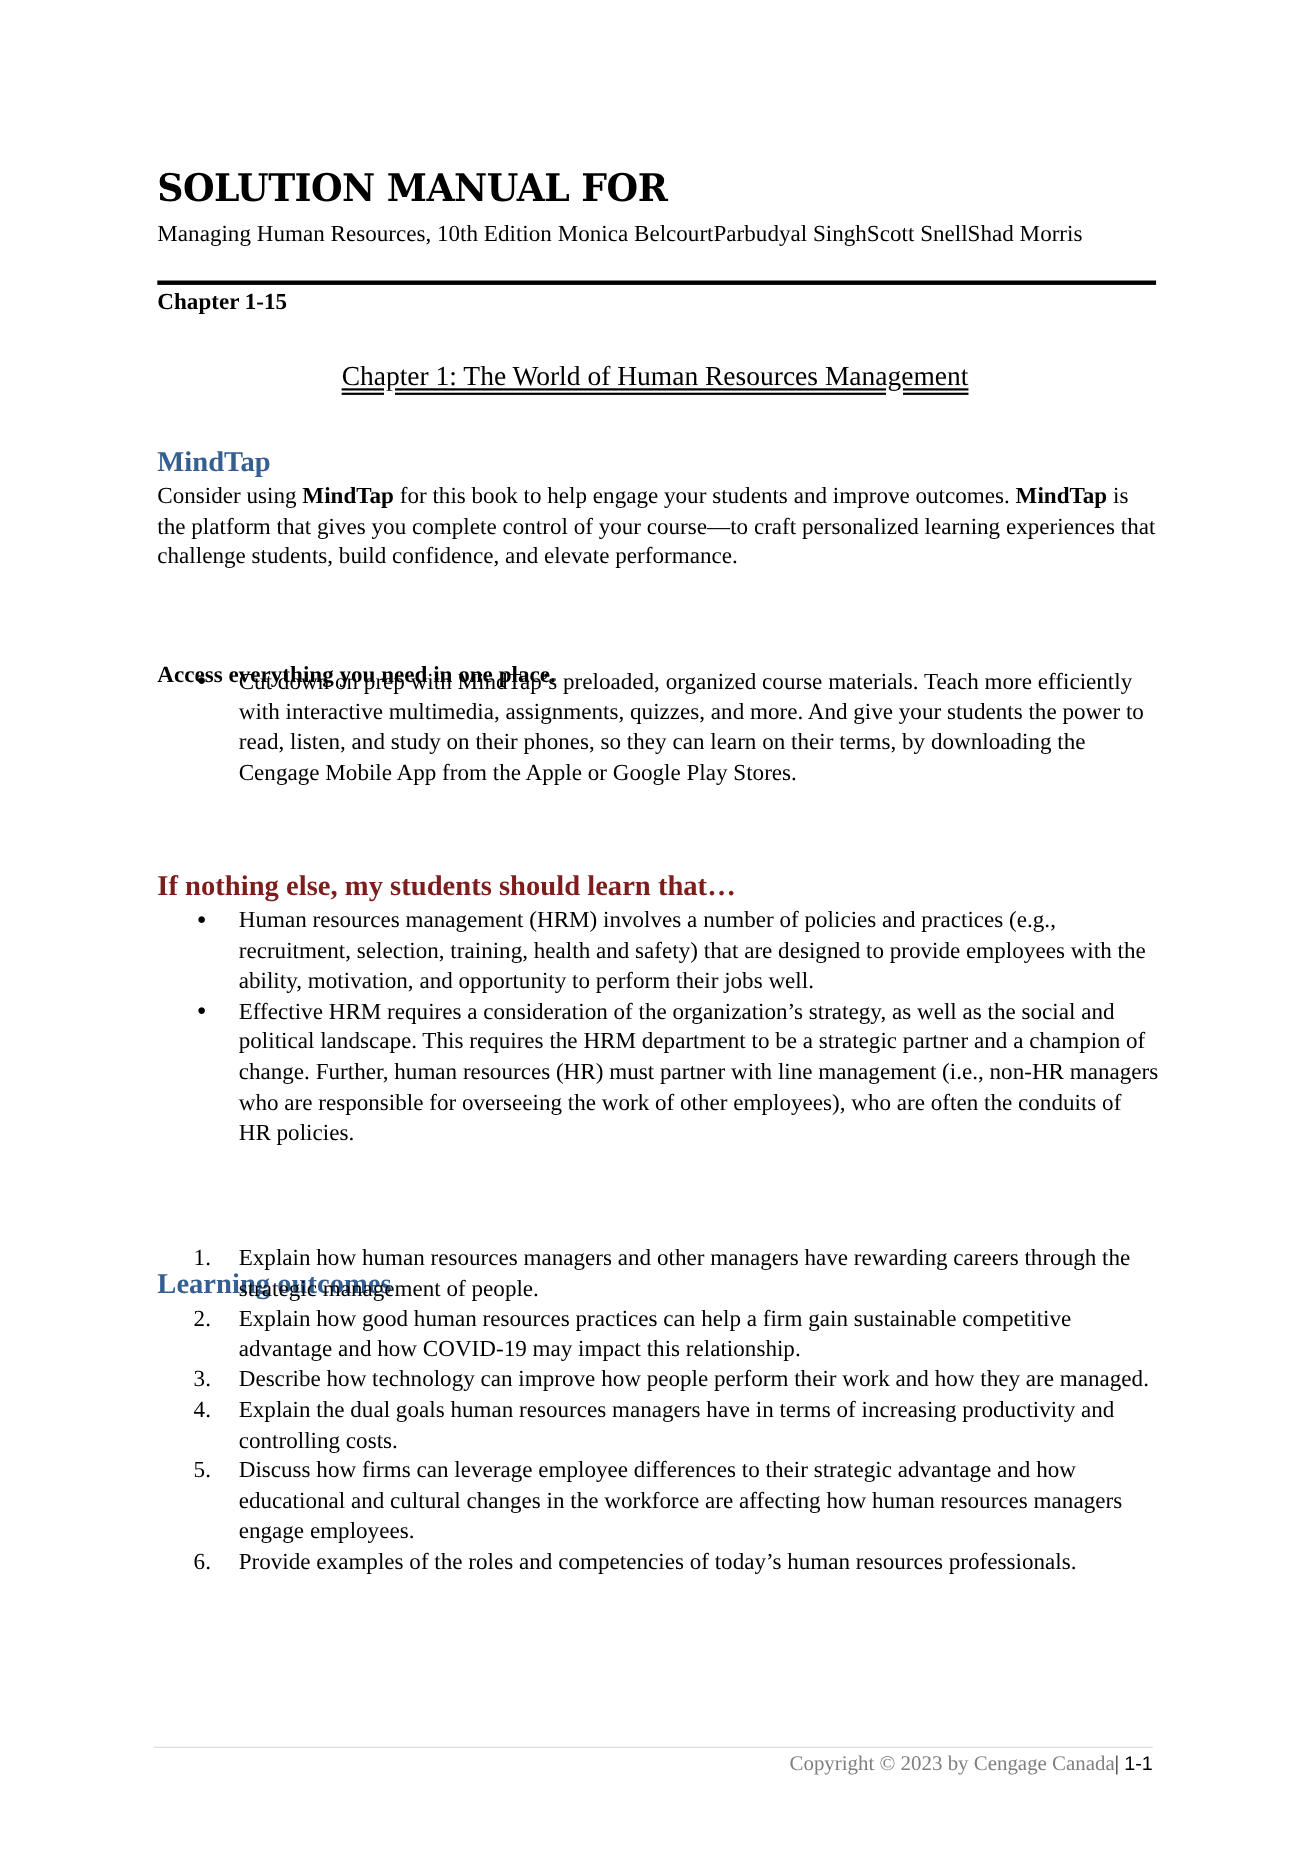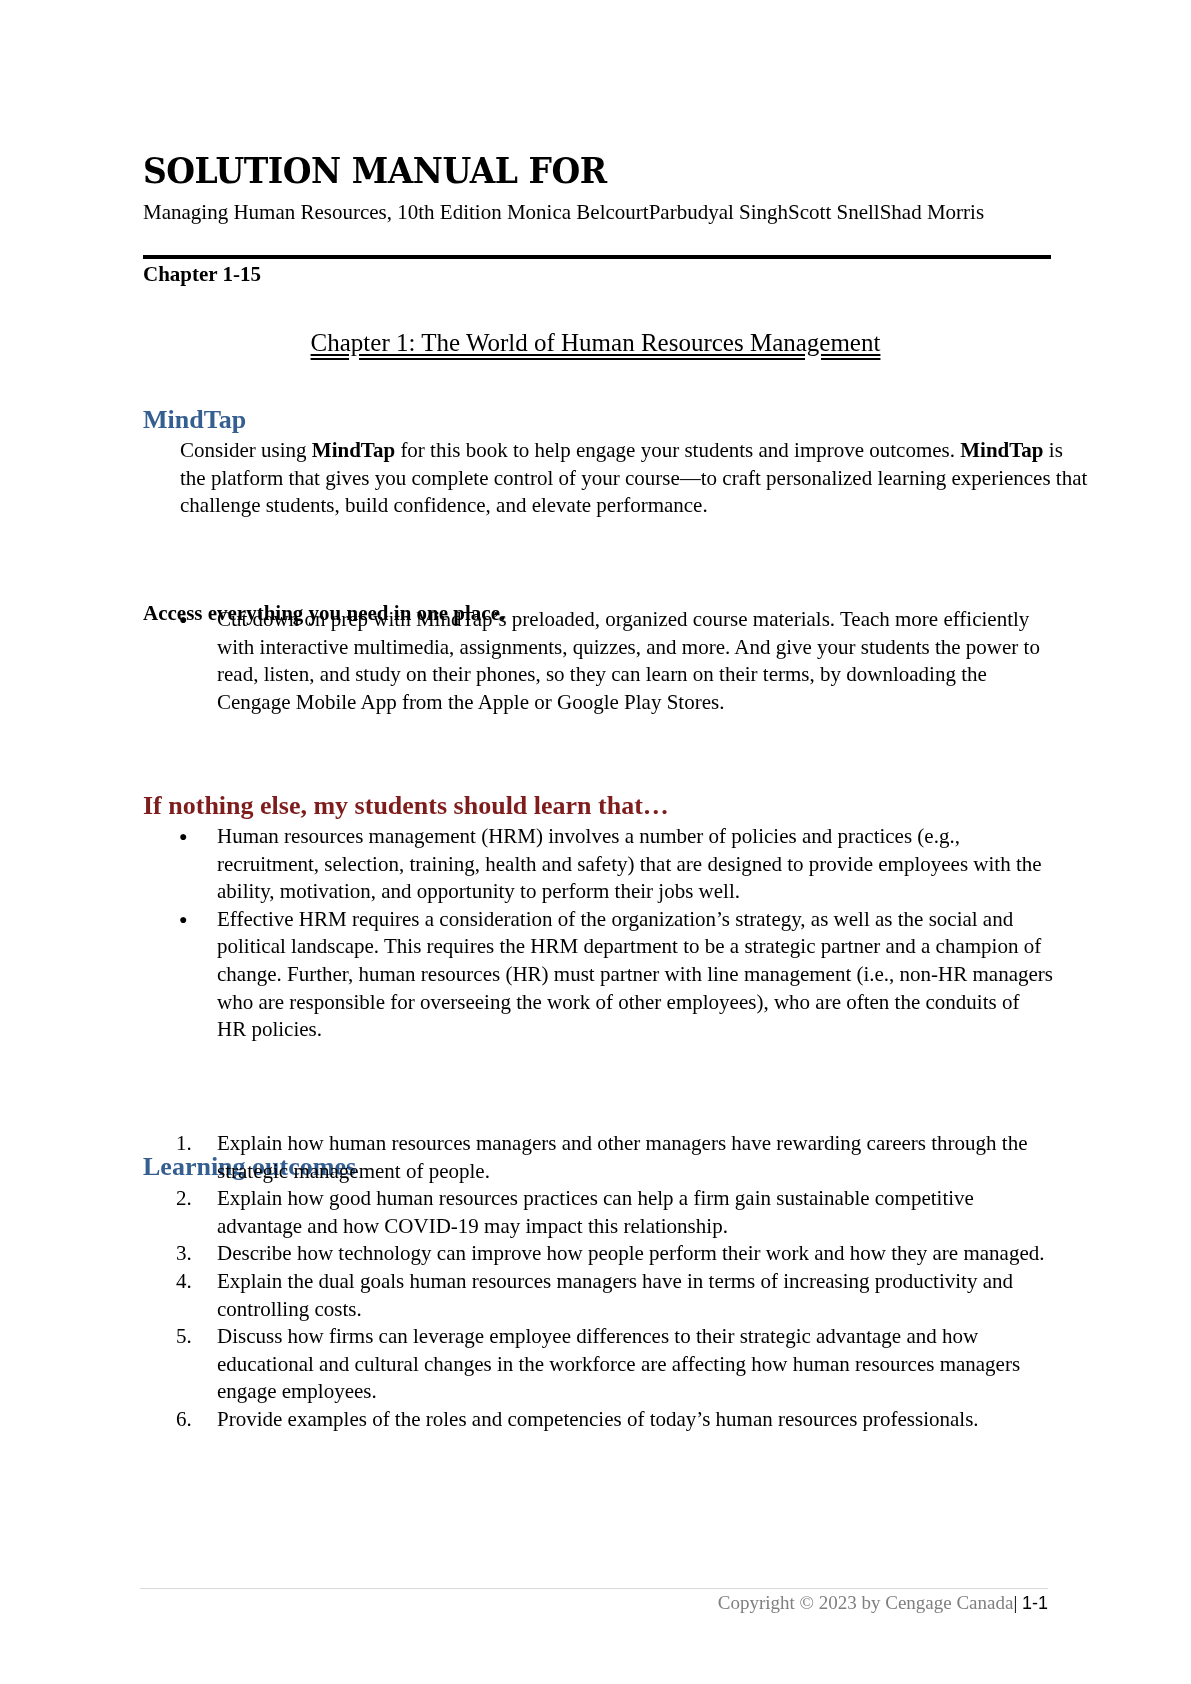--- a/index.html
+++ b/index.html
@@ -39,21 +39,21 @@
   <div class="abs doc-title">SOLUTION MANUAL FOR</div>
   <div class="abs subtitle">Managing Human Resources, 10th Edition Monica BelcourtParbudyal SinghScott SnellShad Morris</div>
   <div class="abs rule"></div>
   <div class="abs chapters">Chapter 1-15</div>
 
   <div class="abs chapter-title">
     <span>Chapter 1: The World of Human Resources Management</span>
   </div>
 
   <div class="abs h-blue" style="top: 404px; color: rgb(54, 95, 145);">MindTap</div>
-  <div class="abs para" style="top:437px;margin-left:37px;"><span>Consider using </span><b>MindTap</b><span> for this book to help engage your students and improve outcomes. </span><b>MindTap</b><span> is the platform that gives you complete control of your course—to craft personalized learning experiences that challenge students, build confidence, and elevate performance.</span></div>
+  <div class="abs para" style="top:437px;"><span>Consider using </span><b>MindTap</b><span> for this book to help engage your students and improve outcomes. </span><b>MindTap</b><span> is the platform that gives you complete control of your course—to craft personalized learning experiences that challenge students, build confidence, and elevate performance.</span></div>
   <div class="abs bold-label" style="top:600px;">Access everything you need in one place.</div>
   <ul class="list" style="top:606px;">
     <li><span class="marker">●</span><span>Cut down on prep with MindTap’s preloaded, organized course materials. Teach more efficiently with interactive multimedia, assignments, quizzes, and more. And give your students the power to read, listen, and study on their phones, so they can learn on their terms, by downloading the Cengage Mobile App from the Apple or Google Play Stores.</span></li>
   </ul>
 
   <div class="abs h-blue" style="top: 790px; color: #7f1d1d;">If nothing else, my students should learn that…</div>
   <ul class="list" style="top:823px;">
     <li><span class="marker">●</span><span>Human resources management (HRM) involves a number of policies and practices (e.g., recruitment, selection, training, health and safety) that are designed to provide employees with the ability, motivation, and opportunity to perform their jobs well.</span></li>
     <li><span class="marker">●</span><span>Effective HRM requires a consideration of the organization’s strategy, as well as the social and political landscape. This requires the HRM department to be a strategic partner and a champion of change. Further, human resources (HR) must partner with line management (i.e., non-HR managers who are responsible for overseeing the work of other employees), who are often the conduits of HR policies.</span></li>
   </ul>

